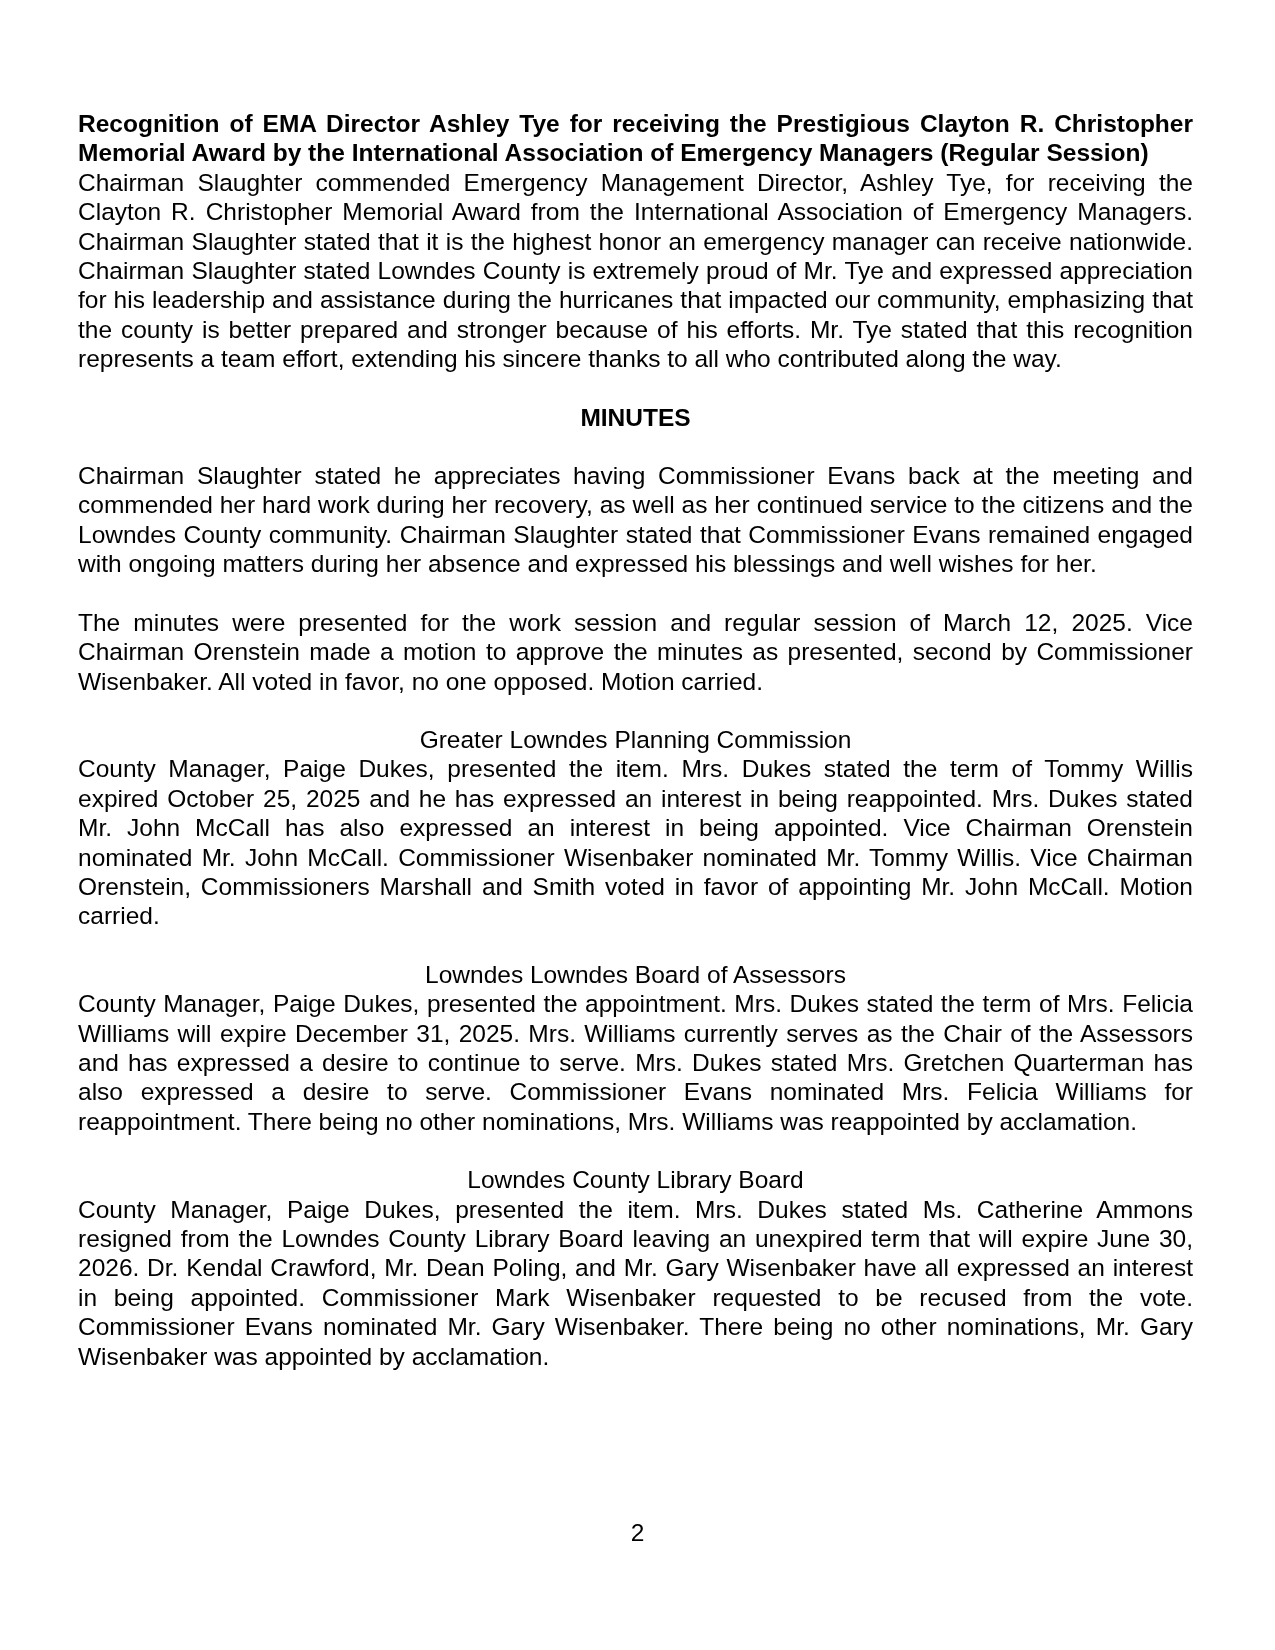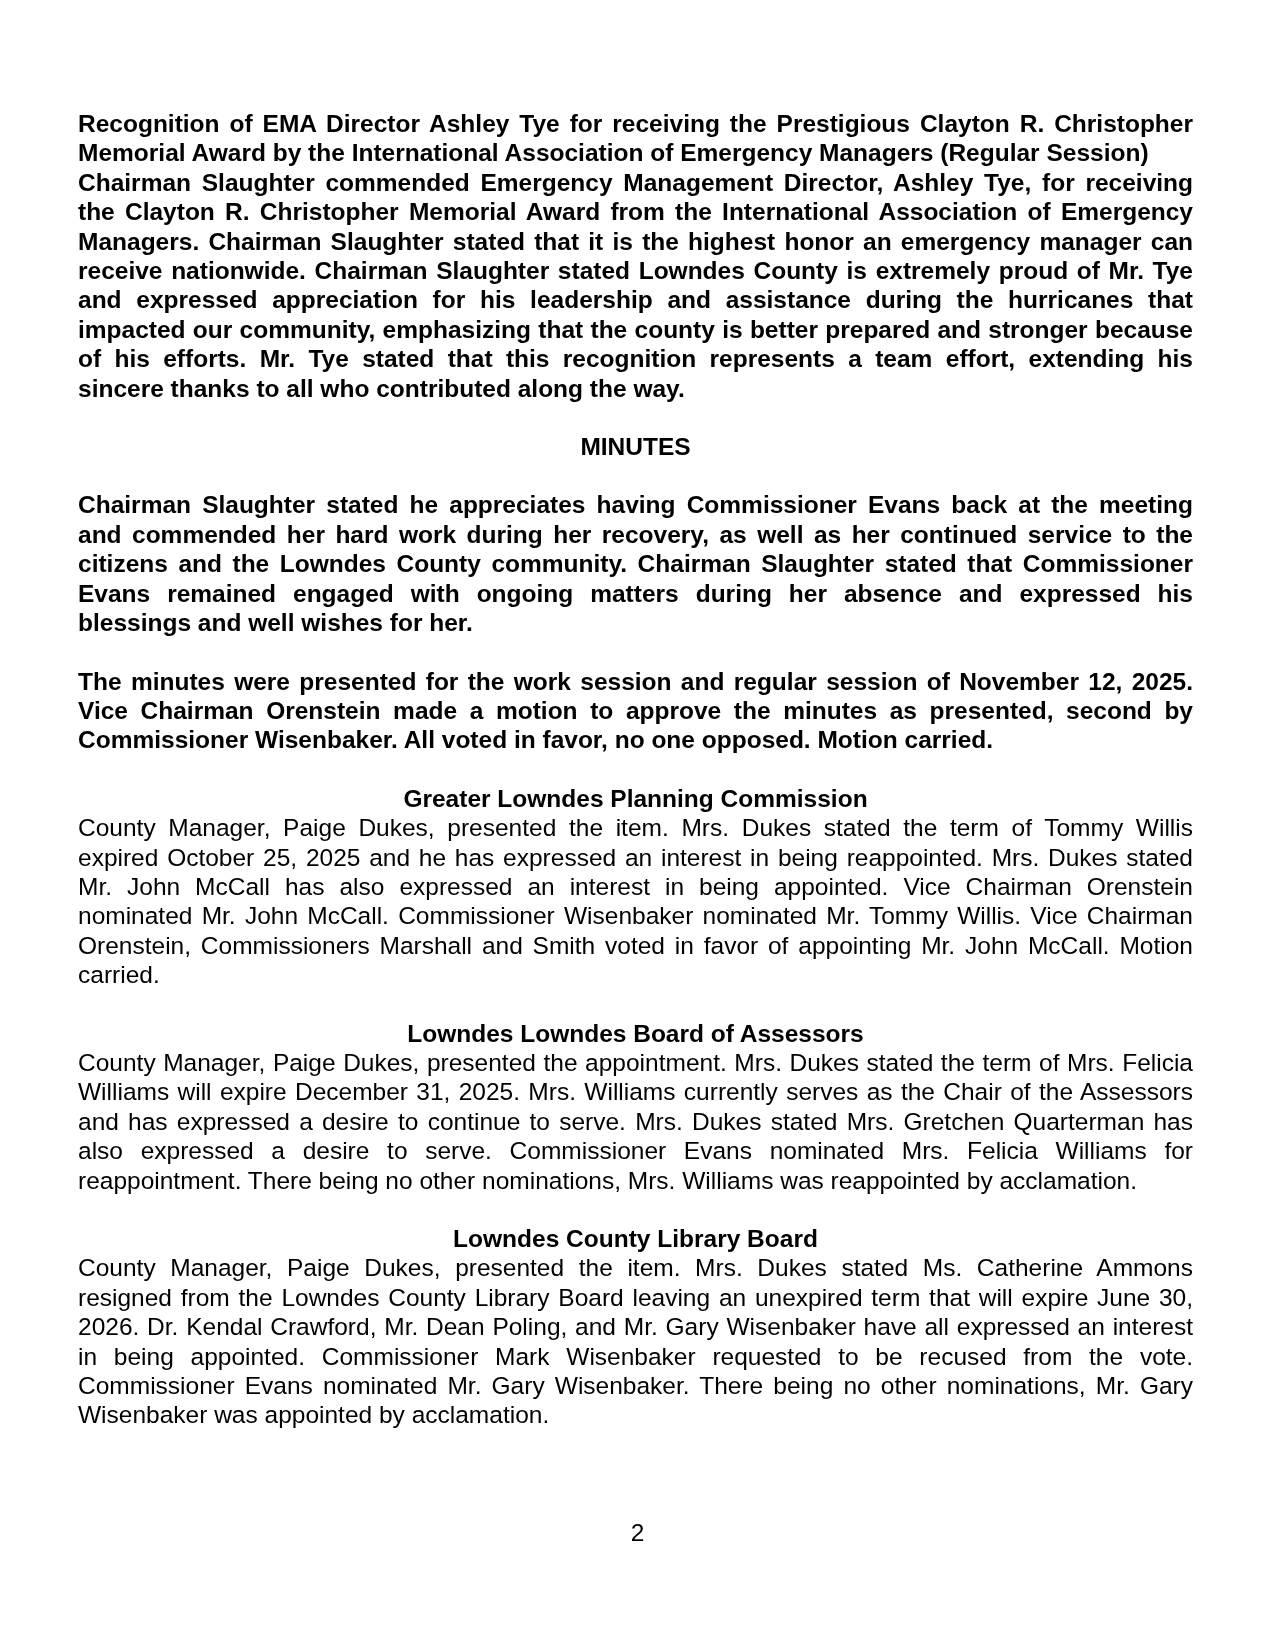--- a/index.html
+++ b/index.html
@@ -34,28 +34,27 @@
   }
   .doc .justify {
     text-align: justify;
     text-justify: inter-word;
   }
   .doc .bold {
     font-weight: bold;
   }
   .doc .para {
     margin-bottom: 29px;
-    font-weight: bold;
   }
   .doc h2 {
     font-weight: bold;
     margin-bottom: 29px;
   }
   .doc h3 {
-    font-weight: bold;
+    font-weight: normal;
     margin-top: 6px;
   }
   .appointment-item p {
     margin-bottom: 29px;
   }
   .page-number {
     position: absolute;
     top: 1518px;
     left: 0;
     width: 1275px;
@@ -72,21 +71,21 @@
   <div class="doc">
 
     <p class="justify bold">Recognition of EMA Director Ashley Tye for receiving the Prestigious Clayton R. Christopher Memorial Award by the International Association of Emergency Managers (Regular Session)</p>
 
     <p class="justify para">Chairman Slaughter commended Emergency Management Director, Ashley Tye, for receiving the Clayton R. Christopher Memorial Award from the International Association of Emergency Managers. Chairman Slaughter stated that it is the highest honor an emergency manager can receive nationwide. Chairman Slaughter stated Lowndes County is extremely proud of Mr. Tye and expressed appreciation for his leadership and assistance during the hurricanes that impacted our community, emphasizing that the county is better prepared and stronger because of his efforts. Mr. Tye stated that this recognition represents a team effort, extending his sincere thanks to all who contributed along the way.</p>
 
     <h2>MINUTES</h2>
 
     <p class="justify para">Chairman Slaughter stated he appreciates having Commissioner Evans back at the meeting and commended her hard work during her recovery, as well as her continued service to the citizens and the Lowndes County community. Chairman Slaughter stated that Commissioner Evans remained engaged with ongoing matters during her absence and expressed his blessings and well wishes for her.</p>
 
-    <p class="justify para">The minutes were presented for the work session and regular session of November 12, 2025. Vice Chairman Orenstein made a motion to approve the minutes as presented, second by Commissioner Wisenbaker. All voted in favor, no one opposed. Motion carried.</p>
+    <p class="justify para">The minutes were presented for the work session and regular session of March 12, 2025. Vice Chairman Orenstein made a motion to approve the minutes as presented, second by Commissioner Wisenbaker. All voted in favor, no one opposed. Motion carried.</p>
 
 
     <div class="appointment-item">
       <h3>Greater Lowndes Planning Commission</h3>
       <p class="justify">County Manager, Paige Dukes, presented the item. Mrs. Dukes stated the term of Tommy Willis expired October 25, 2025 and he has expressed an interest in being reappointed. Mrs. Dukes stated Mr. John McCall has also expressed an interest in being appointed. Vice Chairman Orenstein nominated Mr. John McCall. Commissioner Wisenbaker nominated Mr. Tommy Willis. Vice Chairman Orenstein, Commissioners Marshall and Smith voted in favor of appointing Mr. John McCall. Motion carried.</p>
     </div>
 
     <div class="appointment-item">
       <h3>Lowndes Lowndes Board of Assessors</h3>
       <p class="justify">County Manager, Paige Dukes, presented the appointment. Mrs. Dukes stated the term of Mrs. Felicia Williams will expire December 31, 2025. Mrs. Williams currently serves as the Chair of the Assessors and has expressed a desire to continue to serve. Mrs. Dukes stated Mrs. Gretchen Quarterman has also expressed a desire to serve. Commissioner Evans nominated Mrs. Felicia Williams for reappointment. There being no other nominations, Mrs. Williams was reappointed by acclamation.</p>

